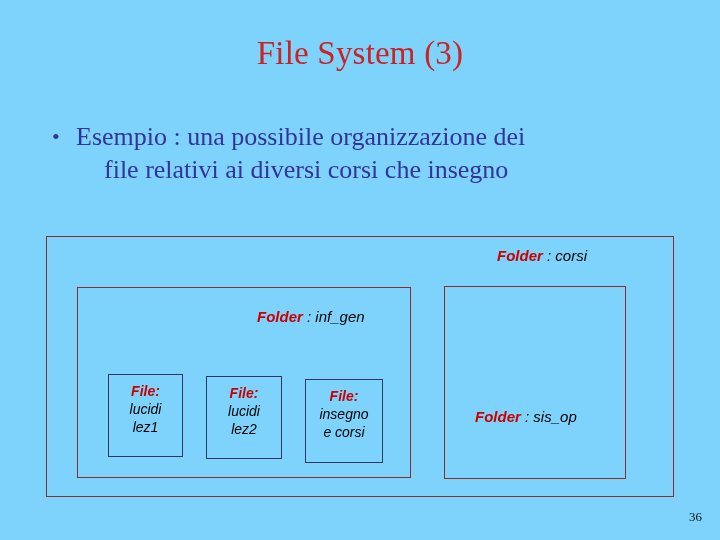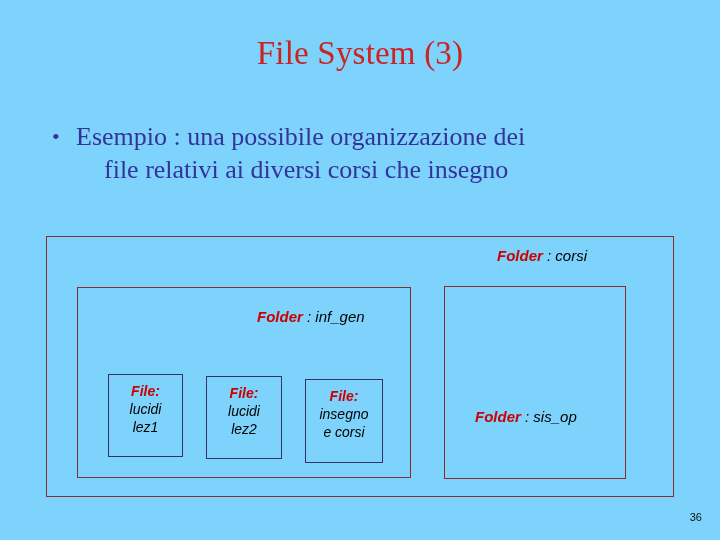--- a/index.html
+++ b/index.html
@@ -166,22 +166,22 @@
     top: 379px;
     width: 78px;
     height: 84px;
   }
 
   
   #page-number {
     position: absolute;
     right: 18px;
     top: 509px;
-    font-family: Liberation Sans, sans-serif;
-    font-size: 11px;
+    font-family: Liberation Serif, serif;
+    font-size: 13px;
     line-height: 16px;
     color: #111111;
   }
 </style>
 </head>
 <body>
 
 <div id="slide">
 
   <div id="slide-title">File System (3)</div>

